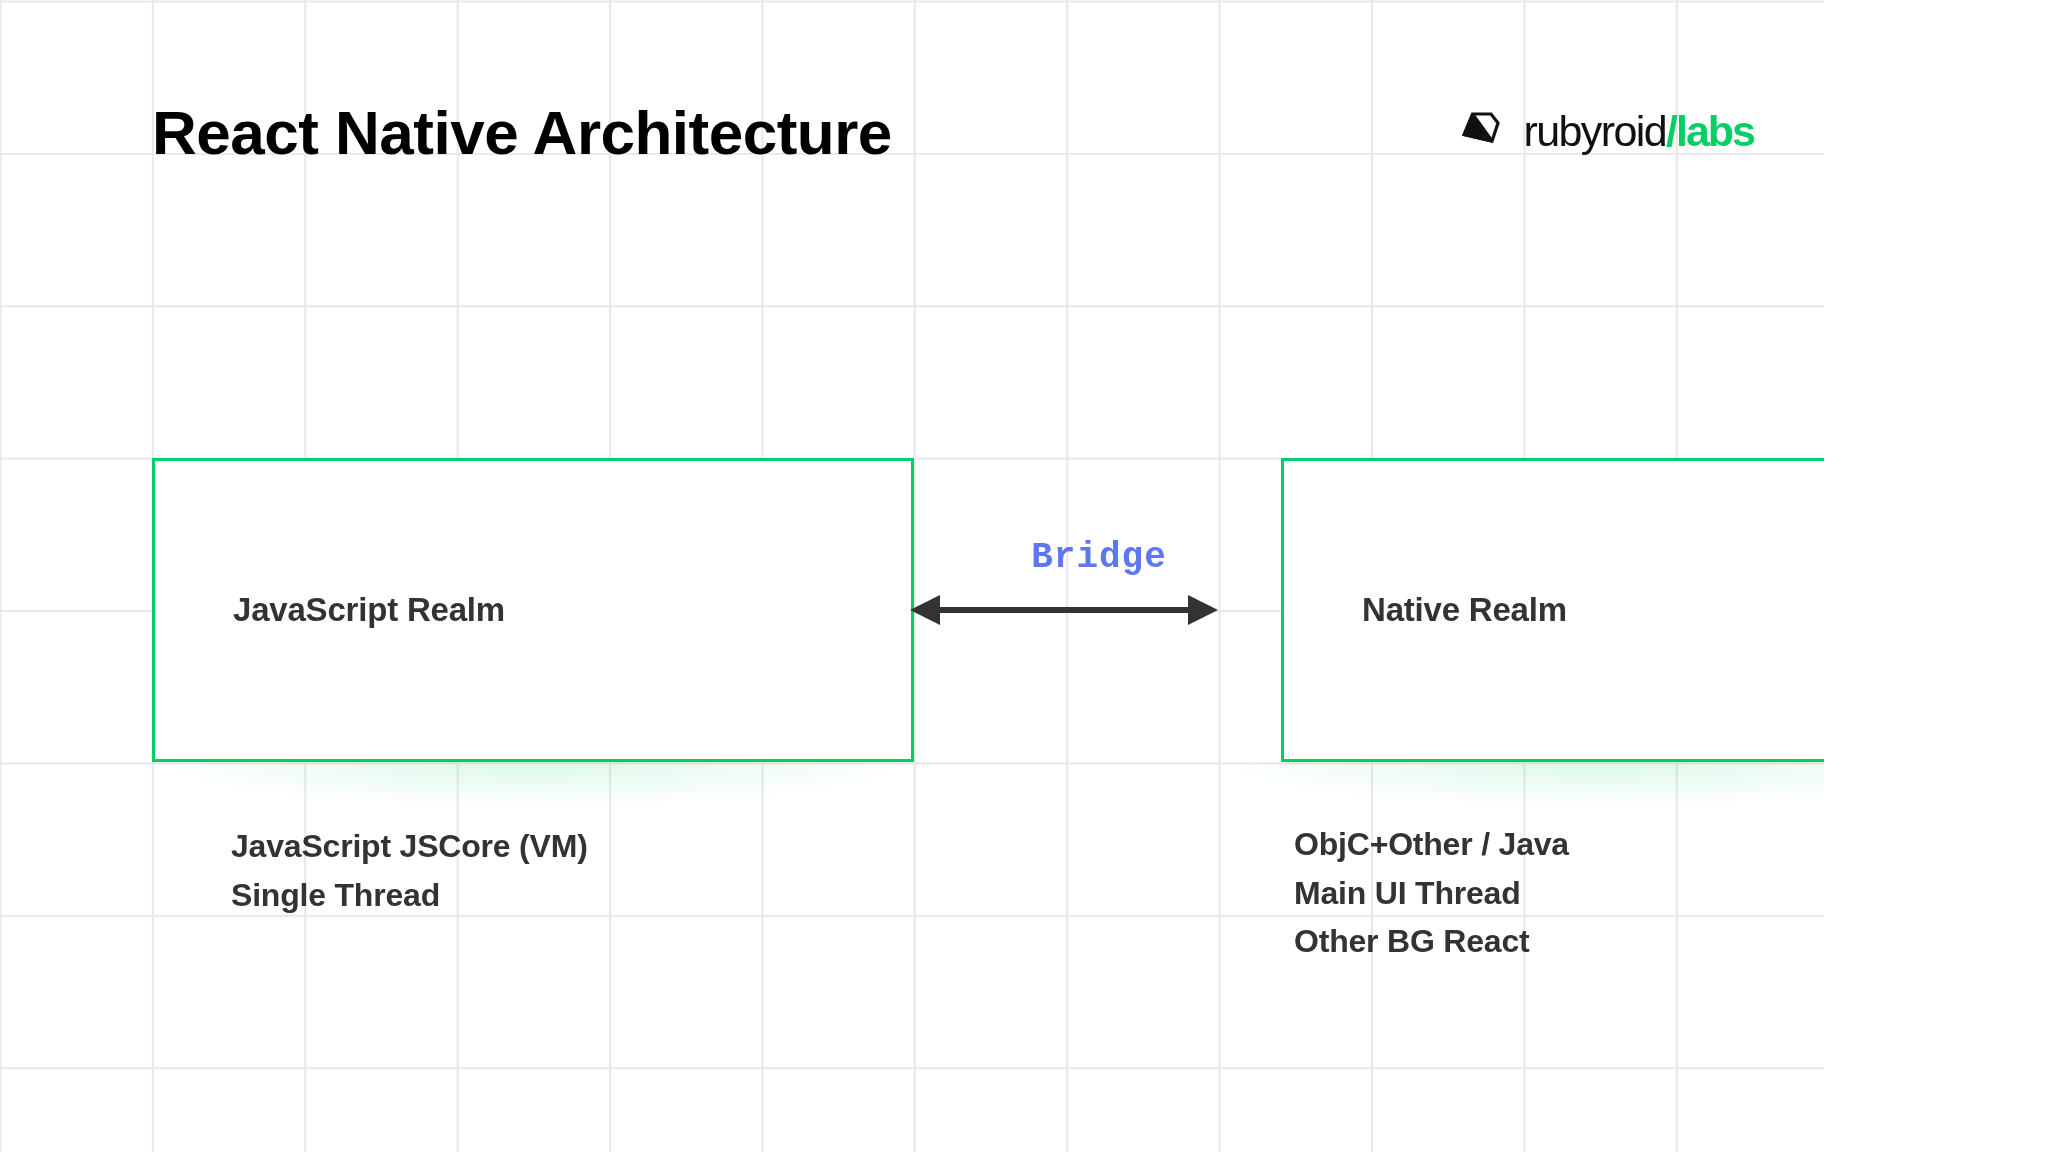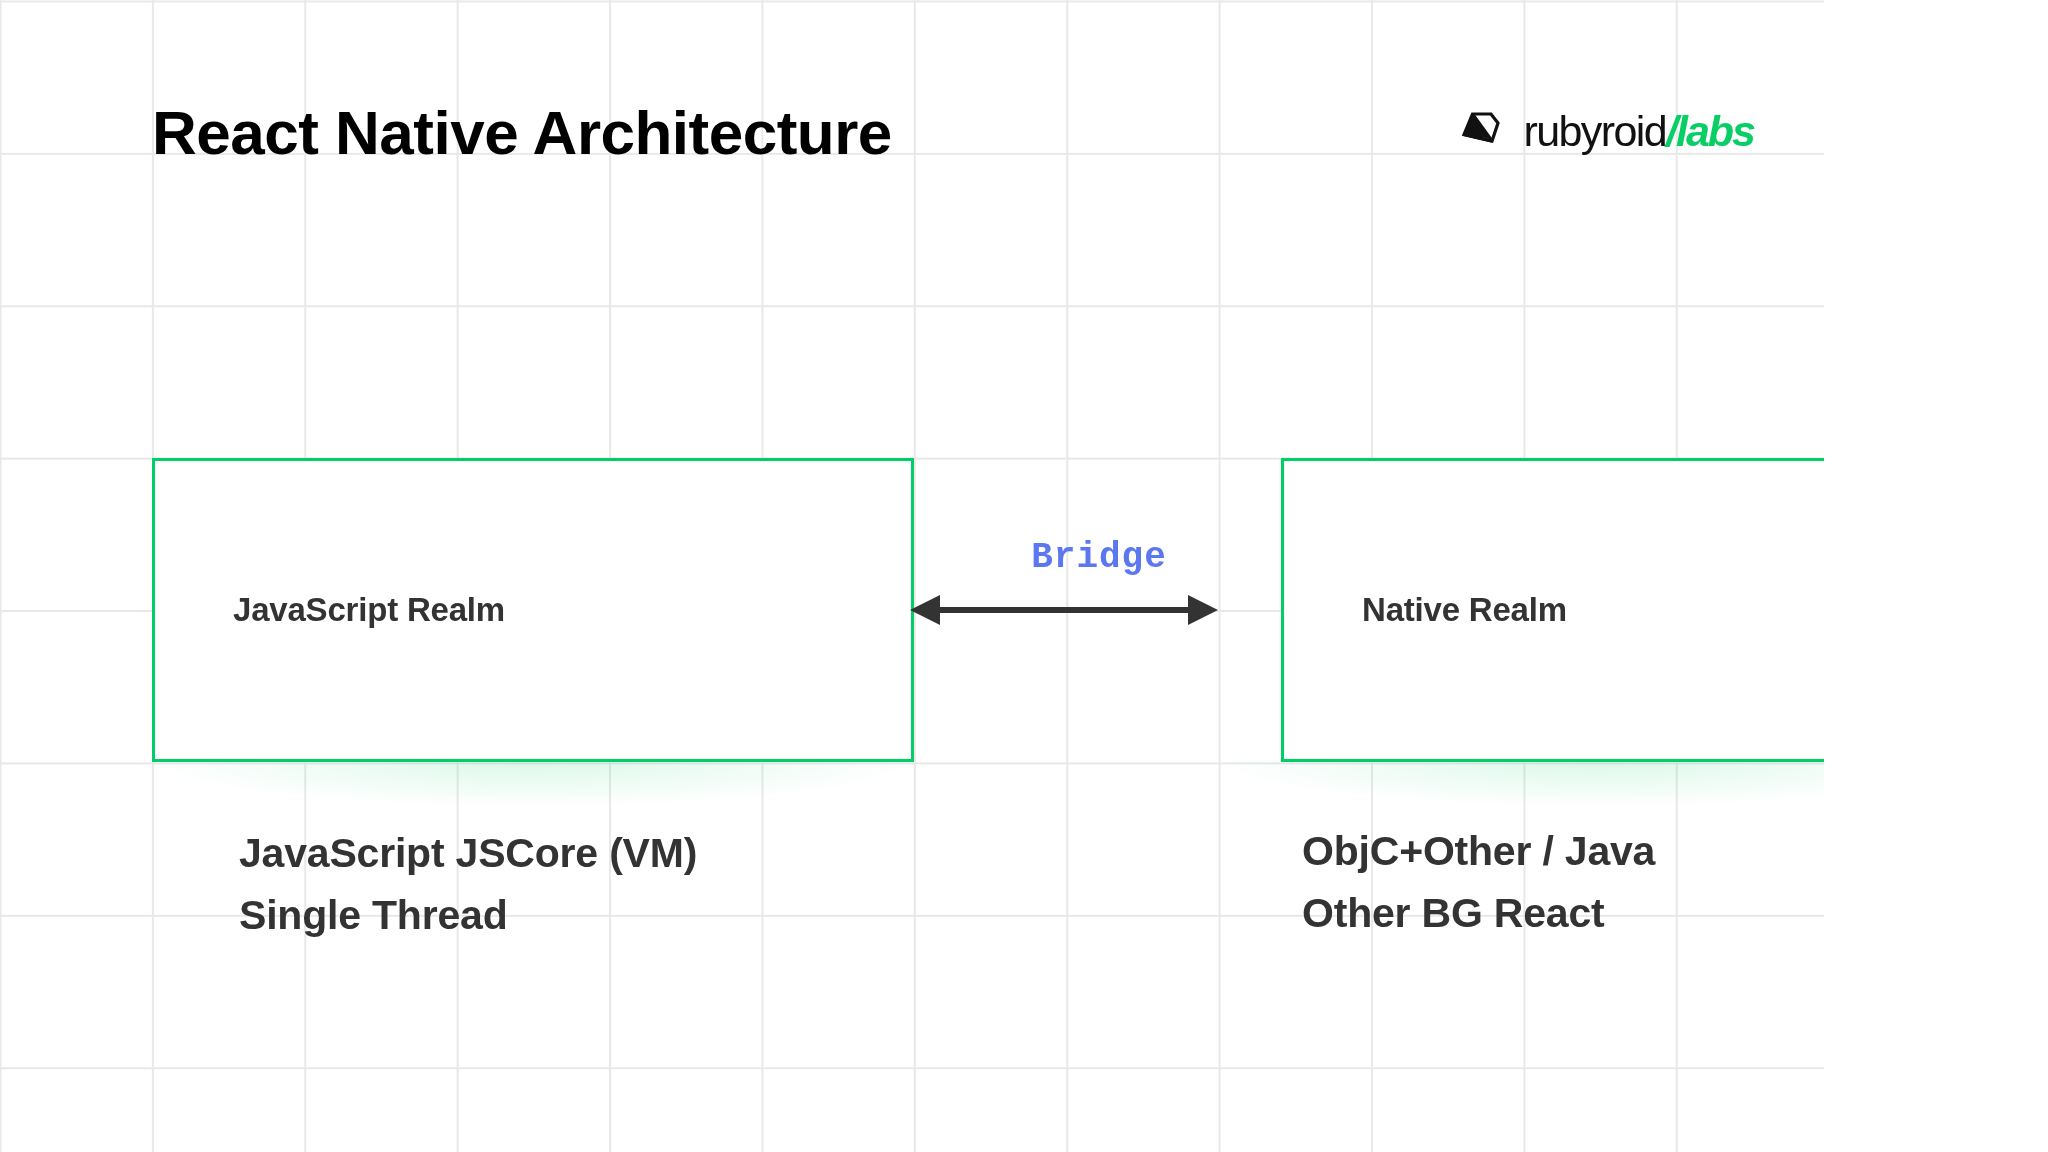--- a/index.html
+++ b/index.html
@@ -65,21 +65,20 @@
     font-weight: 500;
     letter-spacing: -1.6px;
     line-height: 1;
     white-space: nowrap;
     display: flex;
     align-items: baseline;
   }
   #brand-logo .wm-dark { color: #111111; }
   #brand-logo .wm-accent {
     color: #08CF65;
-    font-style: italic;
     font-weight: 600;
     letter-spacing: -2px;
   }
 
   
   .realm-box {
     position: absolute;
     top: 458px;
     height: 304px;
     background: #ffffff;
@@ -141,27 +140,26 @@
     position: absolute;
     left: 908px;
     top: 592px;
     width: 312px;
     height: 36px;
   }
 
   
   .caption-block {
     position: absolute;
-    font-size: 41px;
+    font-size: 32px;
     font-weight: 700;
     color: #333333;
     line-height: 1.52;
     letter-spacing: -0.2px;
     white-space: nowrap;
-    margin-left: 8px;
   }
   #js-caption     { left: 231px;  top: 822px; }
   #native-caption { left: 1294px; top: 820px; }
 </style>
 </head>
 <body>
 
 <div id="canvas">
 
   <div id="grid"></div>
@@ -204,16 +202,17 @@
     </svg>
   </span>
 
   <div id="js-caption" class="caption-block">
     <div>JavaScript JSCore (VM)</div>
     <div>Single Thread</div>
   </div>
 
   <div id="native-caption" class="caption-block">
     <div>ObjC+Other / Java</div>
+    <div>Main UI Thread</div>
     <div>Other BG React</div>
   </div>
 
 </div>
 
 </body></html>

